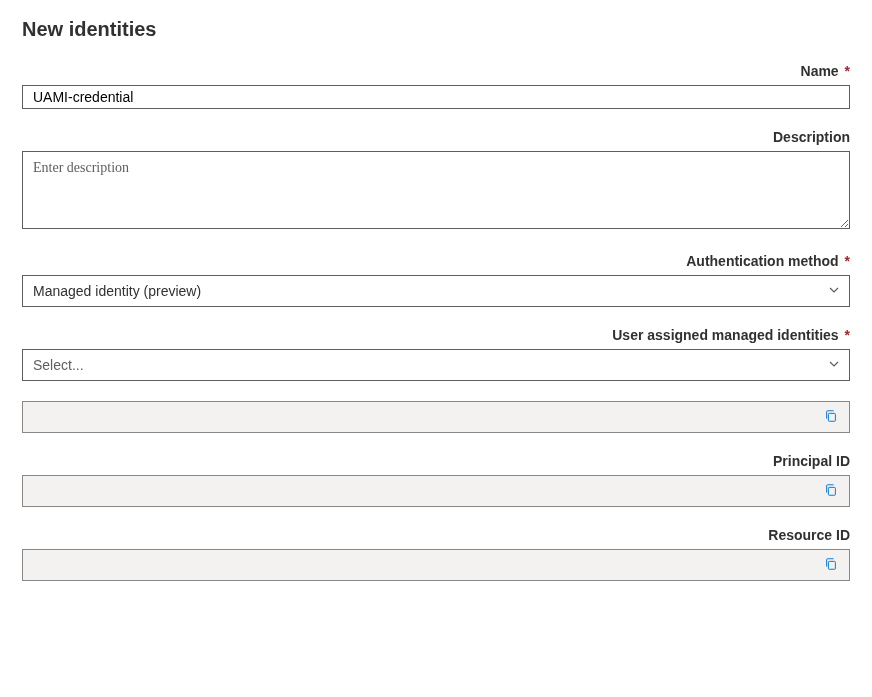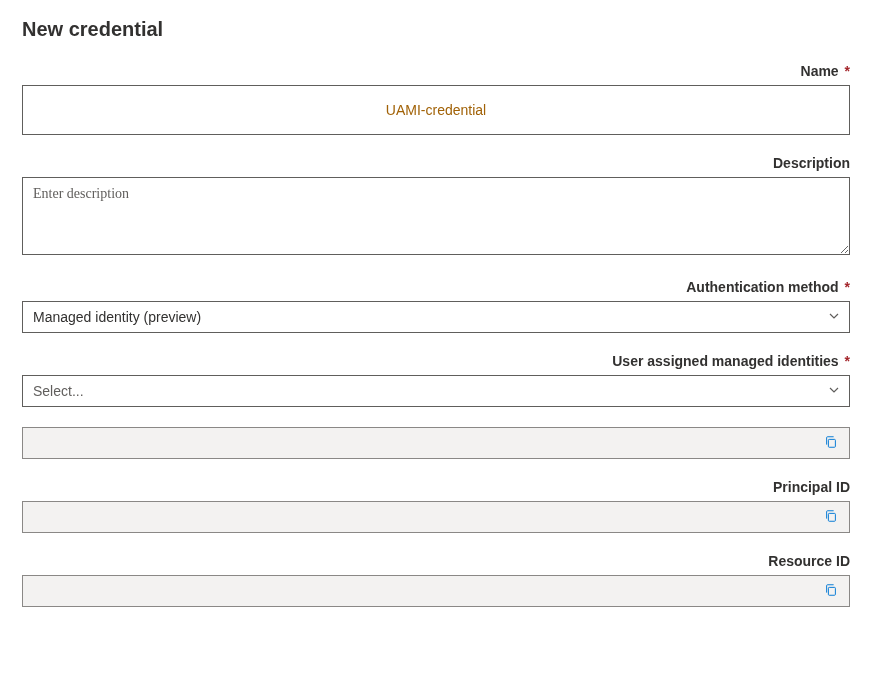--- a/index.html
+++ b/index.html
@@ -26,29 +26,28 @@
       display: block;
       margin-bottom: 6px;
       text-align: right;
     }
     .required {
       color: #a4262c;
       margin-left: 2px;
     }
     .text-input {
       width: 100%;
-      height: 50px;
+      height: 24px;
       padding: 4px 10px;
       font-size: 14px;
       font-family: inherit;
       border: 1px solid #605e5c;
       background: #fff;
-      color: #a16207;
+      color: #000000;
       outline: none;
-      text-align: center;
     }
     .textarea-input {
       width: 100%;
       height: 78px;
       padding: 8px 10px;
       font-size: 14px;
       font-family: Liberation Serif, serif;
       border: 1px solid #605e5c;
       background: #fff;
       color: #323130;
@@ -112,21 +111,21 @@
       background: transparent;
       border: none;
     }
     .last-field {
       margin-bottom: 20px;
     }
   </style>
 </head>
 <body>
 
-<h1 class="page-title">New credential</h1>
+<h1 class="page-title">New identities</h1>
 
 <div class="field-group">
   <label class="field-label">
     <span>Name</span>
     <span class="required">*</span>
   </label>
   <input type="text" class="text-input" value="UAMI-credential" style="">
 </div>
 
 <div class="field-group">

